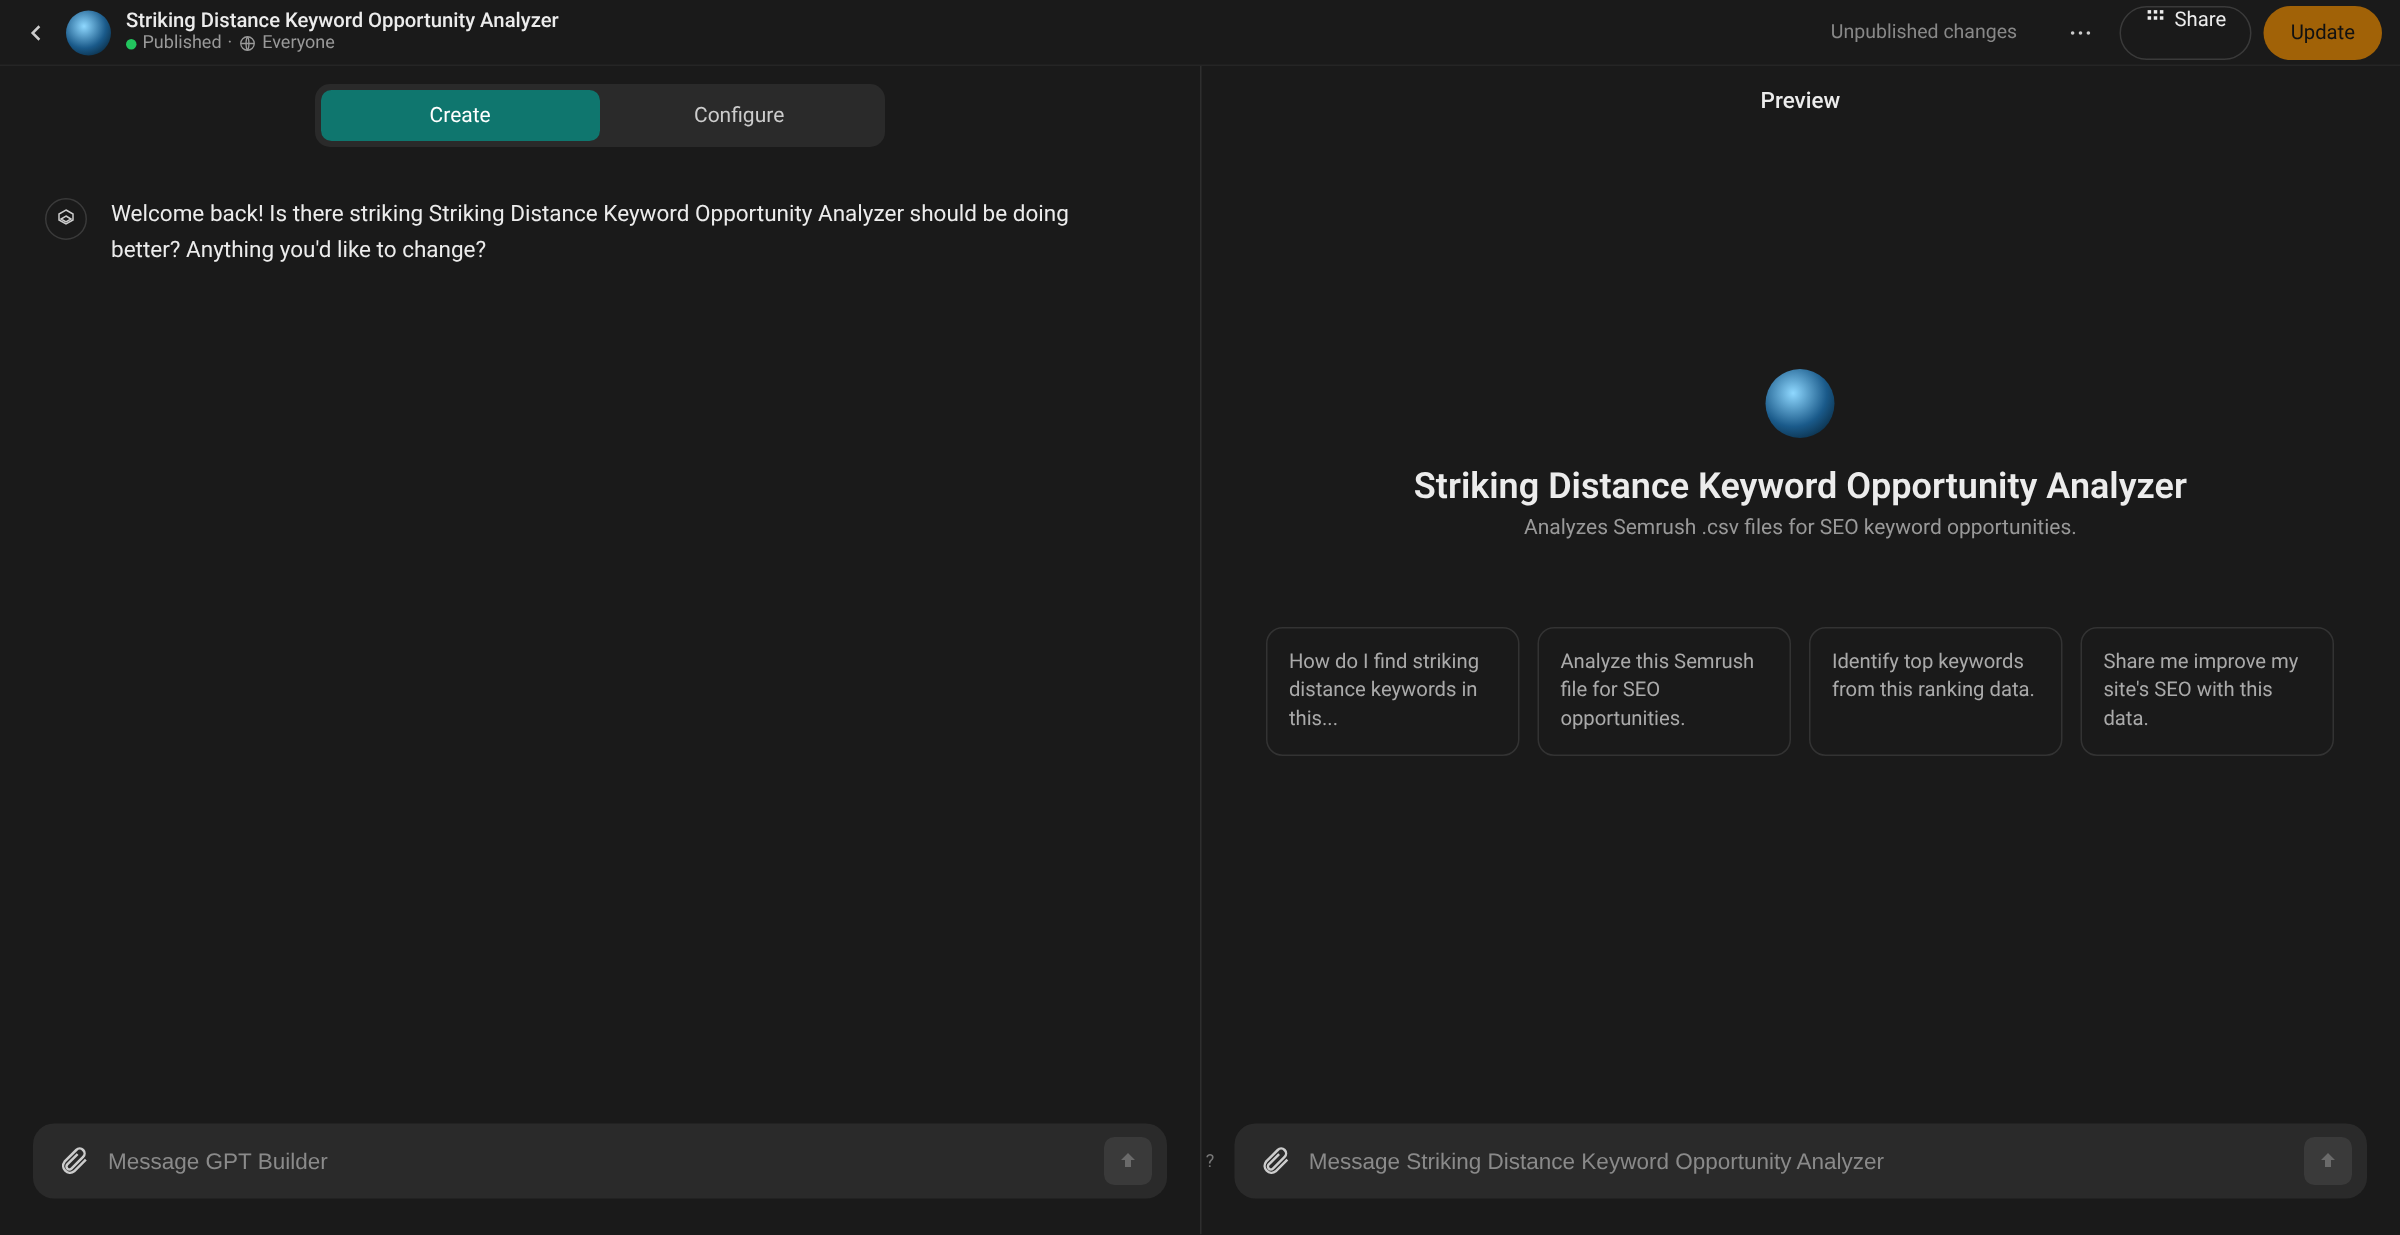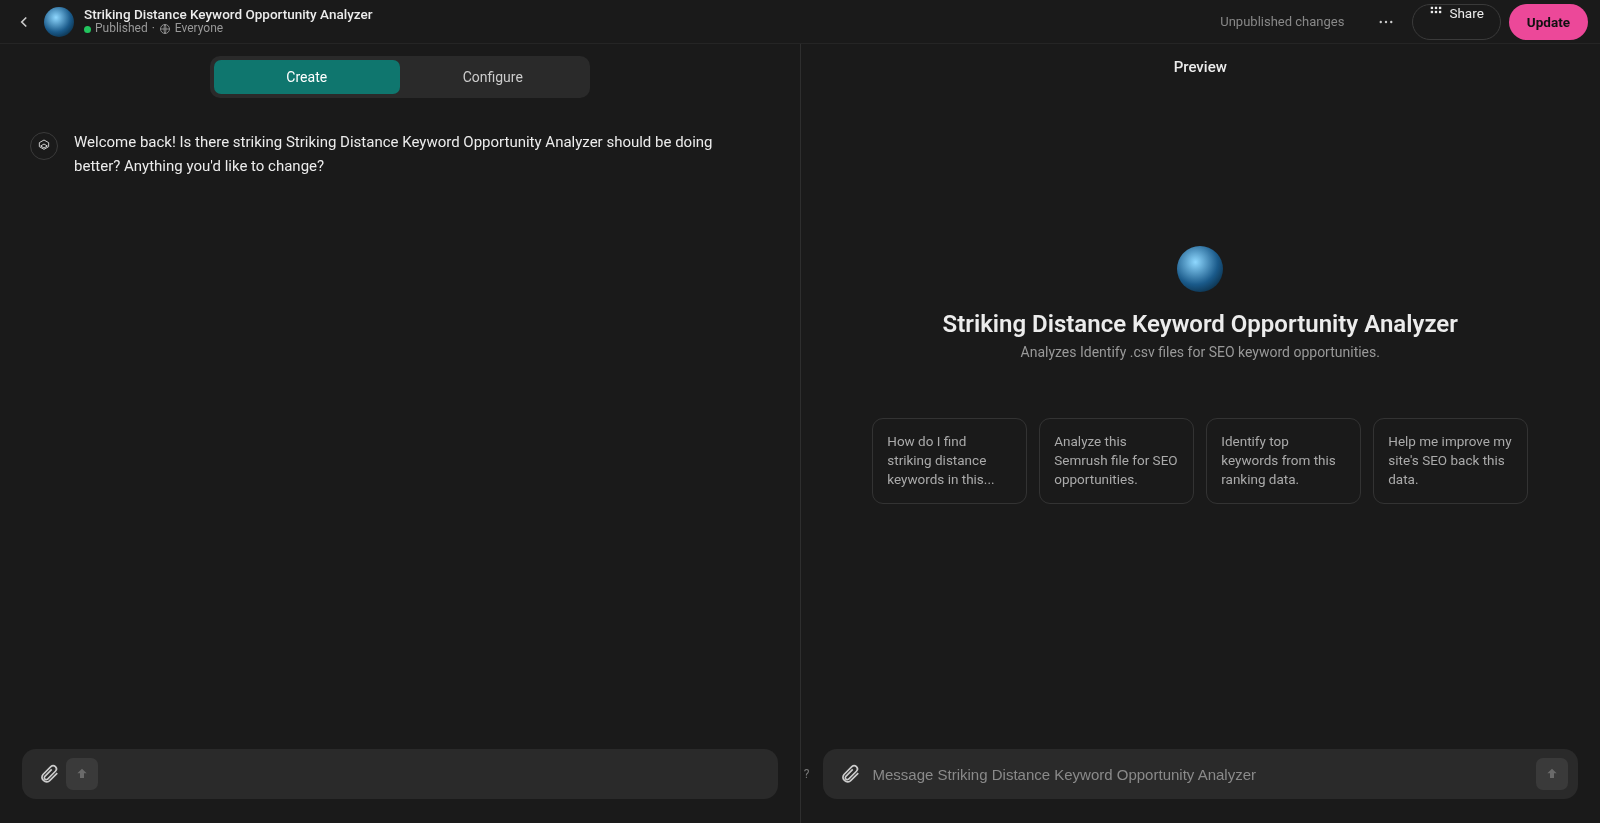--- a/index.html
+++ b/index.html
@@ -78,24 +78,24 @@
     border-radius: 18px;
     font-size: 13.5px;
     color: #ececec;
     cursor: pointer;
     margin-left: 8px;
   }
   .update-btn {
     height: 36px;
     padding: 0 18px;
     display: flex; align-items: center;
-    background: #ec4899;
+    background: #a16207;
     color: #111;
     font-size: 13.5px;
-    font-weight: 700;
+    font-weight: 400;
     border-radius: 18px;
     cursor: pointer;
     margin-left: 8px;
   }
 
   
   .split {
     display: flex;
     height: calc(100% - 44px);
   }
@@ -238,21 +238,21 @@
     color: #999;
     text-align: center;
   }
   .suggestions {
     display: flex;
     gap: 12px;
     margin-top: 58px;
     padding: 0 18px;
   }
   .sugg-card {
-    width: 155px;
+    width: 169px;
     height: 86px;
     border: 1px solid #333;
     border-radius: 11px;
     padding: 13px 14px;
     font-size: 13.5px;
     line-height: 1.4;
     color: #aaa;
     cursor: pointer;
   }
 </style>
@@ -328,43 +328,44 @@
       </div>
     </div>
 
     <div class="composer-wrap">
       <div class="composer">
         <div class="attach-btn">
           <svg viewBox="0 0 24 24" width="22" height="22" fill="none" stroke="currentColor" stroke-width="1.8">
               <path d="M21 11l-8.5 8.5a5 5 0 0 1-7-7L14 4a3.5 3.5 0 0 1 5 5l-8.5 8.5a2 2 0 0 1-3-3L15 7"></path>
             </svg>
         </div>
+        <input type="text" placeholder="Message GPT Builder" style="">
         <div class="send-btn">
           <svg viewBox="0 0 24 24" width="16" height="16" fill="currentColor">
               <path d="M12 4l7 7h-4v7h-6v-7H5l7-7z"></path>
             </svg>
         </div>
         <div class="help-bub">?</div>
       </div>
     </div>
   </div>
 
   <div class="right-pane">
     <div class="preview-head">Preview</div>
 
     <div class="preview-body">
       <div class="big-avatar"></div>
       <div class="gpt-title">Striking Distance Keyword Opportunity Analyzer</div>
-      <div class="gpt-desc">Analyzes Identify .csv files for SEO keyword opportunities.</div>
+      <div class="gpt-desc">Analyzes Semrush .csv files for SEO keyword opportunities.</div>
 
       <div class="suggestions">
         <div class="sugg-card">How do I find striking distance keywords in this...</div>
         <div class="sugg-card">Analyze this Semrush file for SEO opportunities.</div>
         <div class="sugg-card">Identify top keywords from this ranking data.</div>
-        <div class="sugg-card">Help me improve my site's SEO back this data.</div>
+        <div class="sugg-card">Share me improve my site's SEO with this data.</div>
       </div>
     </div>
 
     <div class="composer-wrap">
       <div class="composer">
         <div class="attach-btn">
           <svg viewBox="0 0 24 24" width="22" height="22" fill="none" stroke="currentColor" stroke-width="1.8">
               <path d="M21 11l-8.5 8.5a5 5 0 0 1-7-7L14 4a3.5 3.5 0 0 1 5 5l-8.5 8.5a2 2 0 0 1-3-3L15 7"></path>
             </svg>
         </div>

